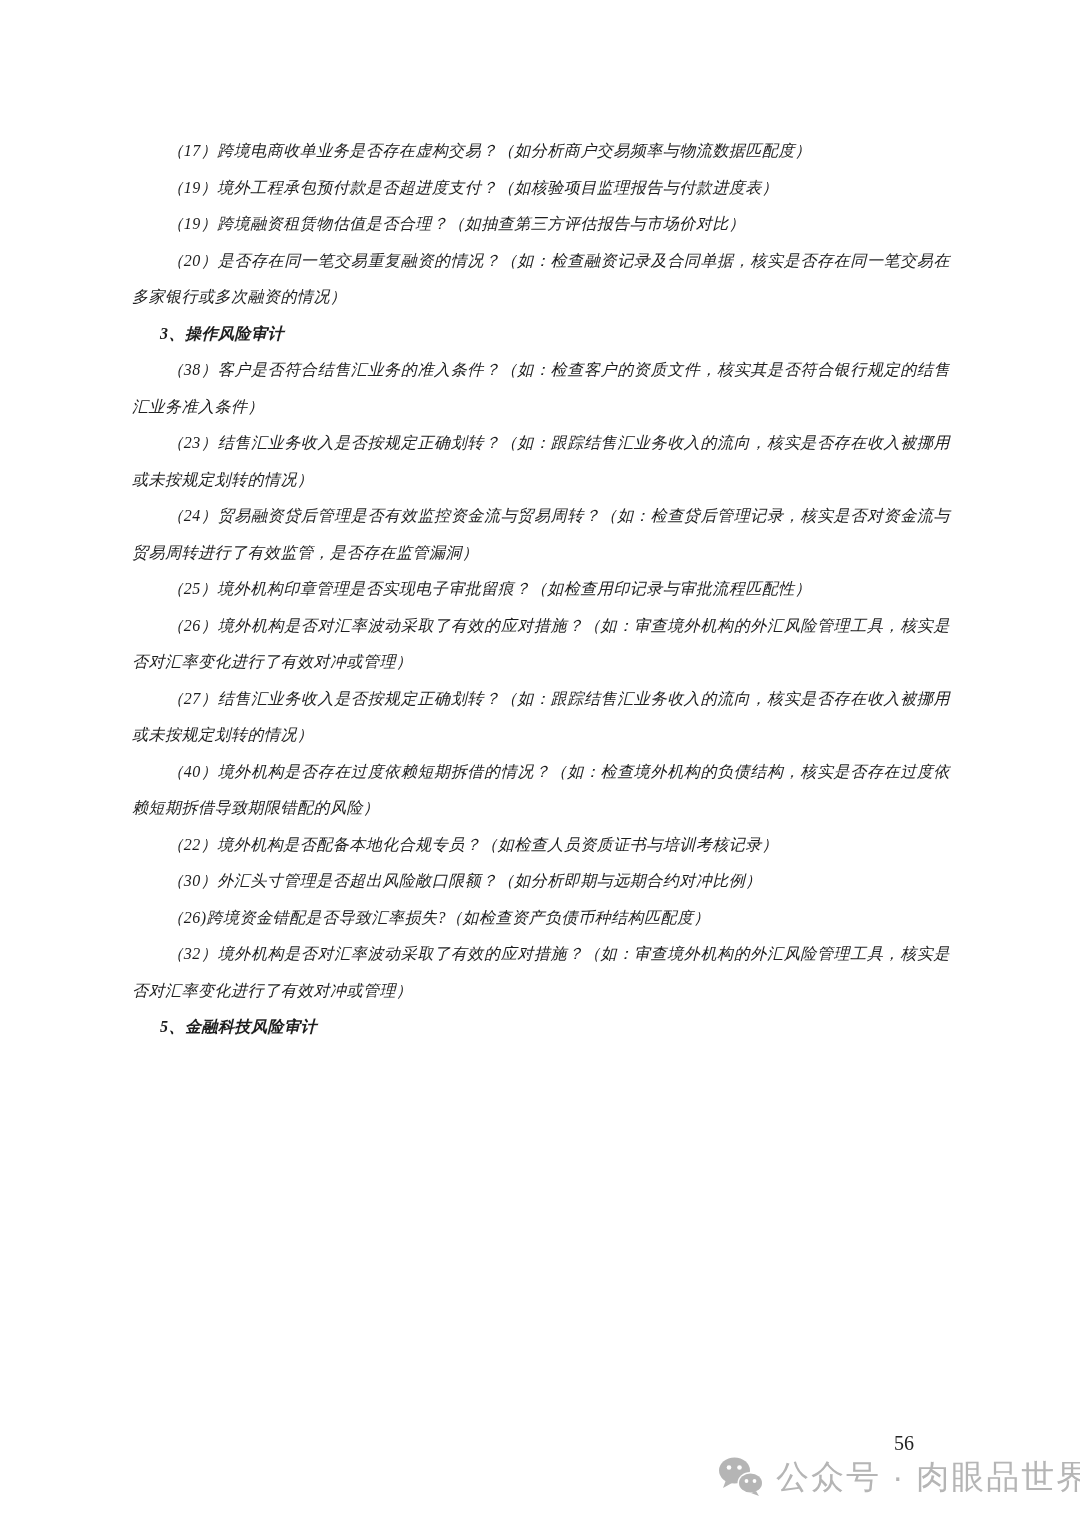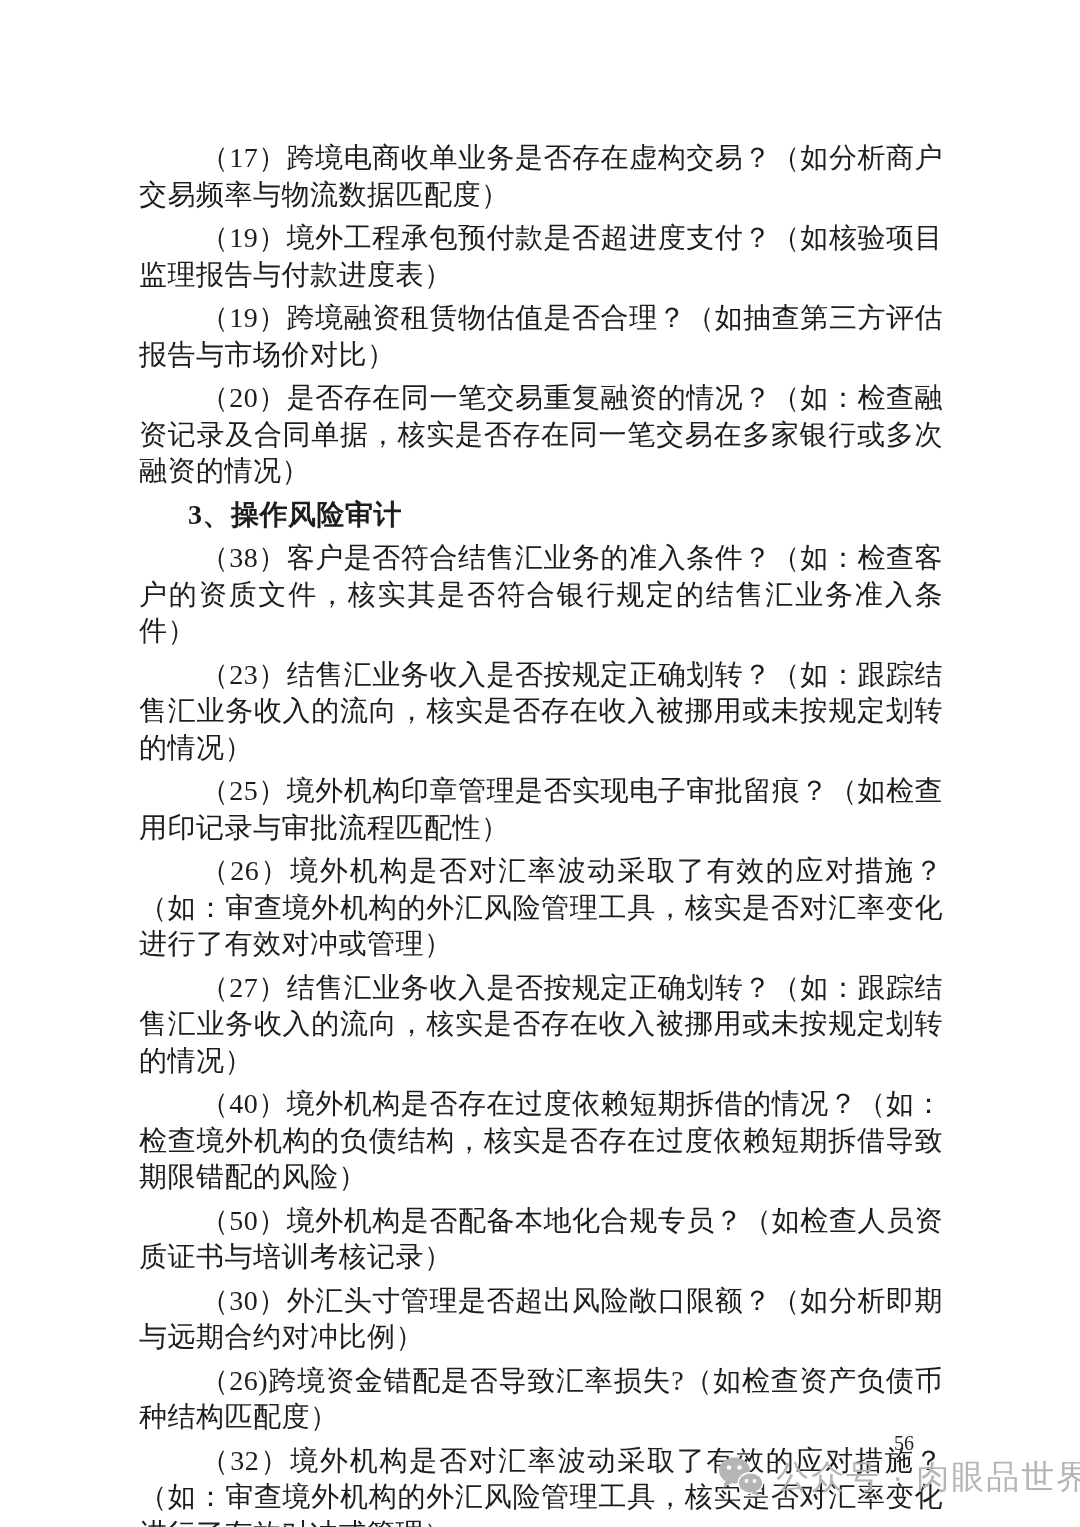--- a/index.html
+++ b/index.html
@@ -15,25 +15,26 @@
     overflow: hidden;
   }
   .content {
     position: absolute;
     left: 132px;
     top: 133px;
     width: 818px;
     color: #1d1d1d;
   }
   .para {
-    margin: 7px;
-    font-size: 28px;
+    margin: 0;
+    font-size: 16px;
     line-height: 36.5px;
     text-align: justify;
     letter-spacing: 0.5px;
+    font-style: italic;
   }
   .para.item { text-indent: 2.2em; }
   .para.heading { font-weight: bold; text-indent: 1.75em; }
   .page-number {
     position: absolute;
     left: 894px;
     top: 1432px;
     font-size: 20px;
     color: #222222;
     font-family: "Liberation Serif", serif;
@@ -62,25 +63,26 @@
 <div class="page">
 
   <div class="content" id="doc-body">
       <p class="para item">（17）跨境电商收单业务是否存在虚构交易？（如分析商户交易频率与物流数据匹配度）</p>
       <p class="para item">（19）境外工程承包预付款是否超进度支付？（如核验项目监理报告与付款进度表）</p>
       <p class="para item">（19）跨境融资租赁物估值是否合理？（如抽查第三方评估报告与市场价对比）</p>
       <p class="para item">（20）是否存在同一笔交易重复融资的情况？（如：检查融资记录及合同单据，核实是否存在同一笔交易在多家银行或多次融资的情况）</p>
       <p class="para heading">3、操作风险审计</p>
       <p class="para item">（38）客户是否符合结售汇业务的准入条件？（如：检查客户的资质文件，核实其是否符合银行规定的结售汇业务准入条件）</p>
       <p class="para item">（23）结售汇业务收入是否按规定正确划转？（如：跟踪结售汇业务收入的流向，核实是否存在收入被挪用或未按规定划转的情况）</p>
+      <p class="para item">（24）贸易融资贷后管理是否有效监控资金流与贸易周转？（如：检查贷后管理记录，核实是否对资金流与贸易周转进行了有效监管，是否存在监管漏洞）</p>
       <p class="para item">（25）境外机构印章管理是否实现电子审批留痕？（如检查用印记录与审批流程匹配性）</p>
       <p class="para item">（26）境外机构是否对汇率波动采取了有效的应对措施？（如：审查境外机构的外汇风险管理工具，核实是否对汇率变化进行了有效对冲或管理）</p>
       <p class="para item">（27）结售汇业务收入是否按规定正确划转？（如：跟踪结售汇业务收入的流向，核实是否存在收入被挪用或未按规定划转的情况）</p>
       <p class="para item">（40）境外机构是否存在过度依赖短期拆借的情况？（如：检查境外机构的负债结构，核实是否存在过度依赖短期拆借导致期限错配的风险）</p>
-      <p class="para item">（50）境外机构是否配备本地化合规专员？（如检查人员资质证书与培训考核记录）</p>
+      <p class="para item">（22）境外机构是否配备本地化合规专员？（如检查人员资质证书与培训考核记录）</p>
       <p class="para item">（30）外汇头寸管理是否超出风险敞口限额？（如分析即期与远期合约对冲比例）</p>
       <p class="para item">（26)跨境资金错配是否导致汇率损失?（如检查资产负债币种结构匹配度）</p>
       <p class="para item">（32）境外机构是否对汇率波动采取了有效的应对措施？（如：审查境外机构的外汇风险管理工具，核实是否对汇率变化进行了有效对冲或管理）</p>
       <p class="para heading">5、金融科技风险审计</p>
     </div>
 
   <div class="page-number">56</div>
 
   <div class="watermark">
     <span>

